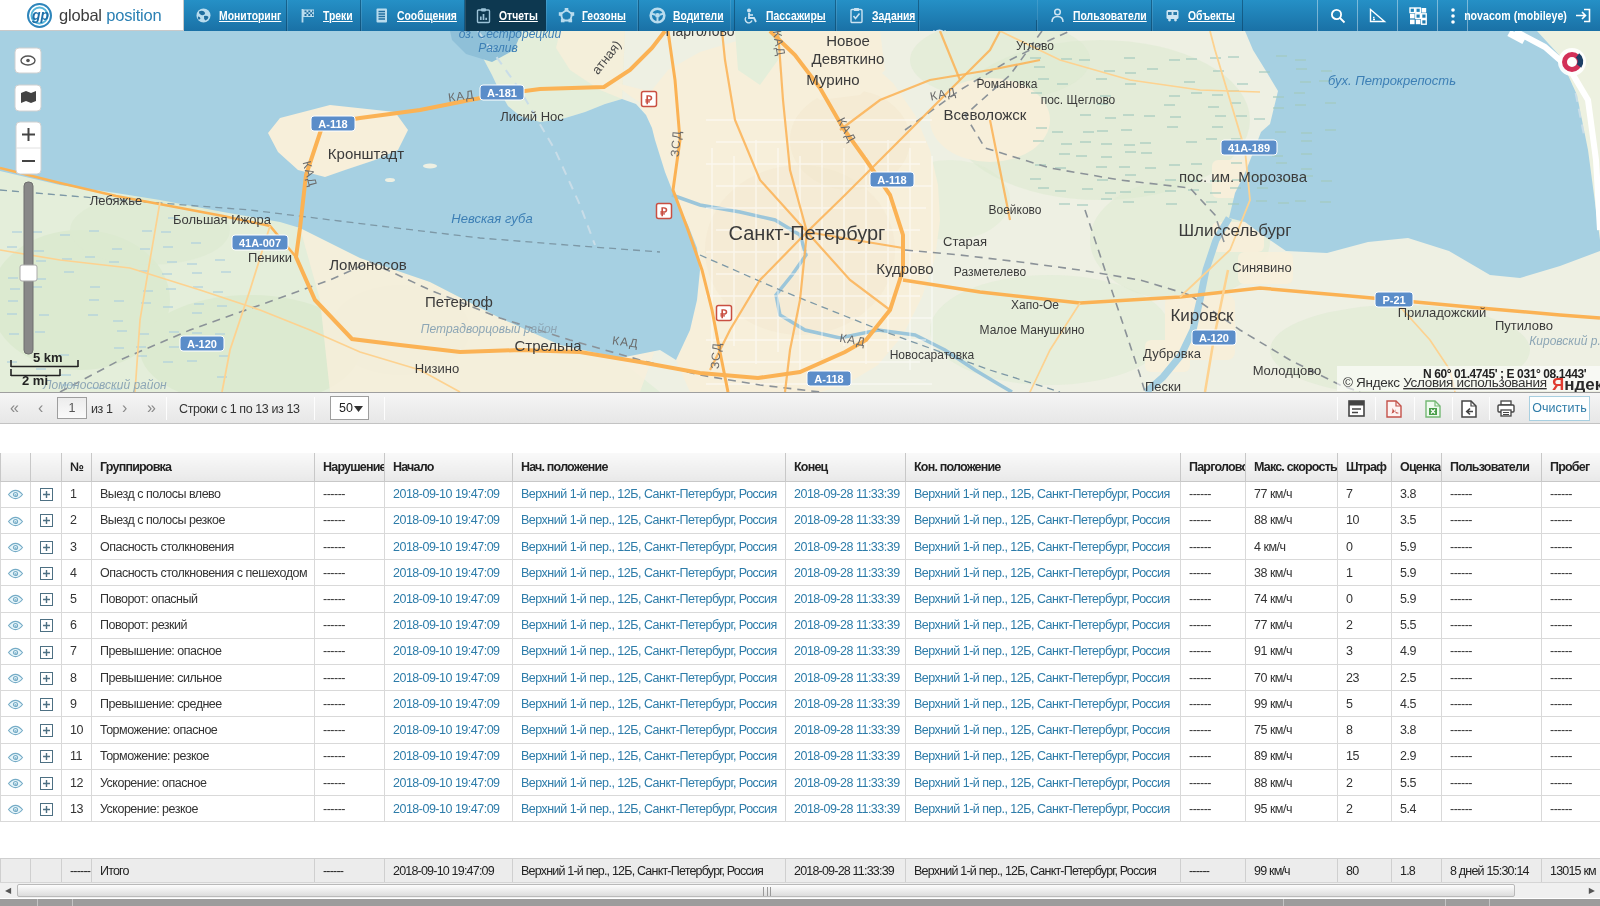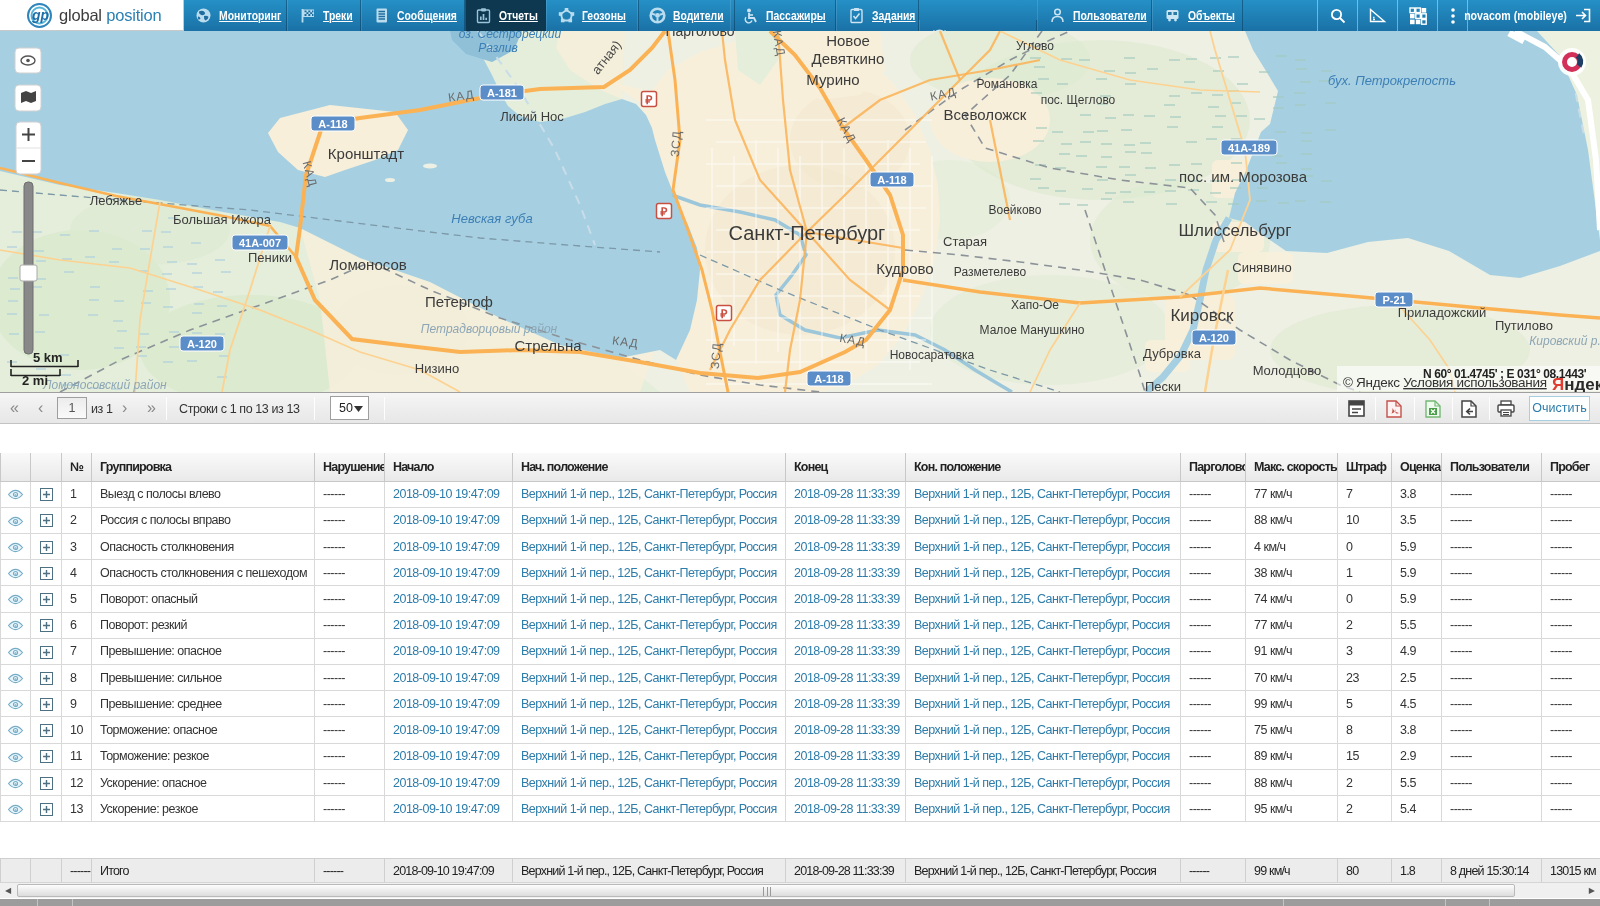--- a/index.html
+++ b/index.html
@@ -525,21 +525,21 @@
           <td class="ic"><svg width="17" height="11" viewBox="0 0 17 11">
               <path d="M1.5 5.5 Q8.5 -2.8 15.5 5.5 Q8.5 13.8 1.5 5.5 Z" fill="#e7f5fa" stroke="#74abc6" stroke-width="1.1"></path>
               <circle cx="8.5" cy="5.5" r="2" fill="none" stroke="#74abc6" stroke-width="1.2"></circle>
               <circle cx="8.5" cy="6" r="0.8" fill="#74abc6"></circle>
             </svg></td>
           <td class="ic"><svg width="13" height="13" viewBox="0 0 13 13">
               <rect x="0.5" y="0.5" width="12" height="12" fill="#fff" stroke="#4d7083"></rect>
               <path d="M6.5 3 v7 M3 6.5 h7" stroke="#4d7083" stroke-width="1.4"></path>
             </svg></td>
           <td>2</td>
-          <td>Россия с полосы вправо</td>
+          <td>Выезд с полосы резкое</td>
           <td class="dash">------</td>
           <td class="lnk">2018-09-10 19:47:09</td>
           <td class="lnk">Верхний 1-й пер., 12Б, Санкт-Петербург, Россия</td>
           <td class="lnk">2018-09-28 11:33:39</td>
           <td class="lnk">Верхний 1-й пер., 12Б, Санкт-Петербург, Россия</td>
           <td class="dash">------</td>
           <td>88 км/ч</td>
           <td>10</td>
           <td>3.5</td>
           <td class="dash">------</td>

